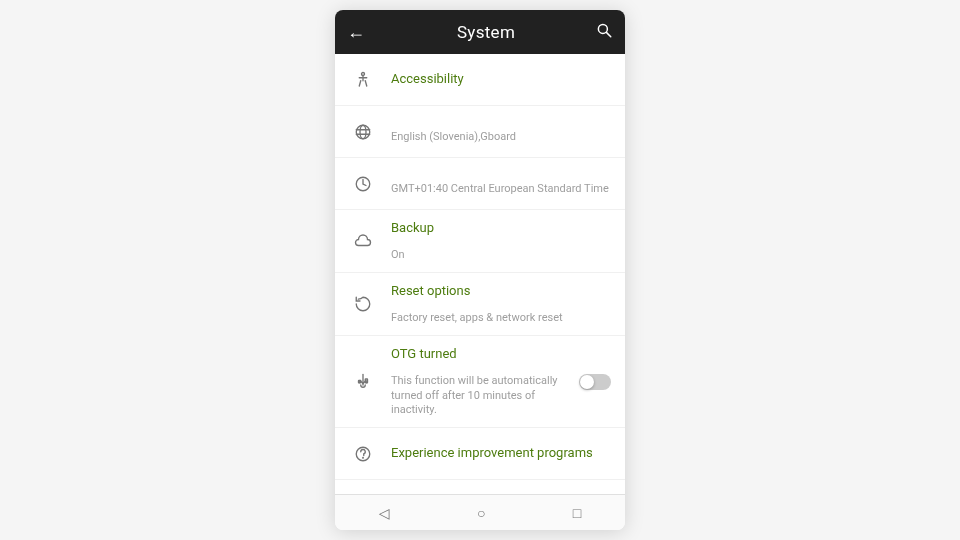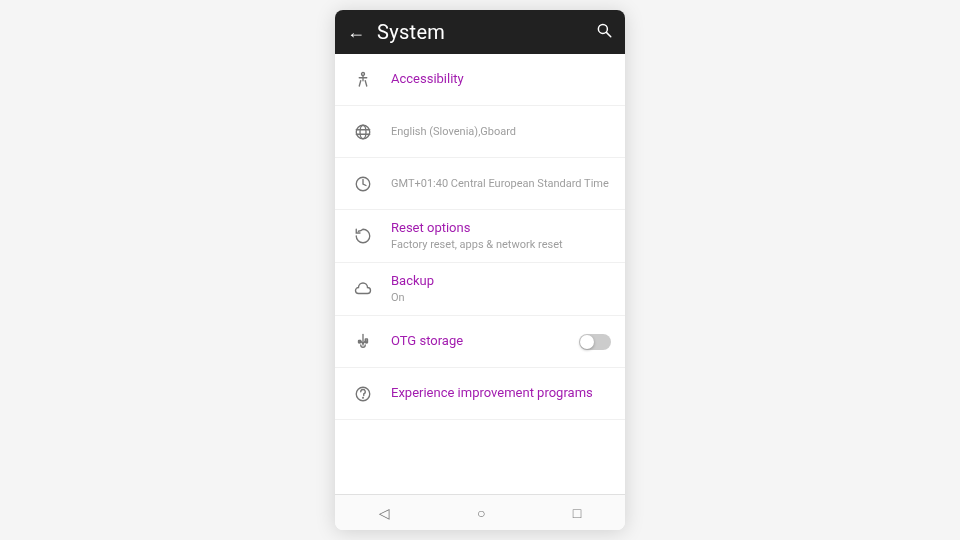--- a/index.html
+++ b/index.html
@@ -31,23 +31,24 @@
       height: 44px;
       flex-shrink: 0;
     }
     .top-bar-back {
       font-size: 18px;
       cursor: pointer;
       margin-right: 12px;
     }
     .top-bar-title {
       flex: 1;
-      font-size: 20px;
+      font-size: 17px;
       font-weight: 400;
       letter-spacing: 0.3px;
+      text-align: center;
     }
     .top-bar-search {
       font-size: 18px;
       cursor: pointer;
     }
     .menu-list {
       flex: 1;
       overflow-y: auto;
       background: #ffffff;
     }
@@ -71,28 +72,28 @@
       flex-shrink: 0;
       margin-right: 14px;
       color: #757575;
       font-size: 16px;
     }
     .menu-item-text {
       flex: 1;
     }
     .menu-item-title {
       font-size: 13px;
-      color: #a21caf;
+      color: #4d7c0f;
       font-weight: 400;
       line-height: 1.3;
     }
     .menu-item-subtitle {
       font-size: 11px;
       color: #9e9e9e;
-      margin-top: 1px;
+      margin-top: 11px;
       line-height: 1.3;
     }
     .menu-item-toggle {
       width: 32px;
       height: 16px;
       background: #ccc;
       border-radius: 8px;
       position: relative;
       flex-shrink: 0;
     }
@@ -183,56 +184,57 @@
         </svg>
       </div>
       <div class="menu-item-text">
         <div class="menu-item-subtitle">GMT+01:40 Central European Standard Time</div>
       </div>
     </div>
 
     <div class="menu-item">
       <div class="menu-item-icon">
         <svg class="icon-svg" viewBox="0 0 24 24" fill="none" stroke="#757575" stroke-width="1.8" stroke-linecap="round">
+          <path d="M18 10a6 6 0 0 0-12 0 4 4 0 0 0 0 8h12a4 4 0 0 0 0-8z"></path>
+        </svg>
+      </div>
+      <div class="menu-item-text">
+        <div class="menu-item-title">Backup</div>
+        <div class="menu-item-subtitle">On</div>
+      </div>
+    </div>
+
+    <div class="menu-item">
+      <div class="menu-item-icon">
+        <svg class="icon-svg" viewBox="0 0 24 24" fill="none" stroke="#757575" stroke-width="1.8" stroke-linecap="round">
           <path d="M3 12a9 9 0 1 0 9-9 9 9 0 0 1-6.3 2.6"></path>
           <polyline points="3,3 3,8 8,8"></polyline>
         </svg>
       </div>
       <div class="menu-item-text">
         <div class="menu-item-title">Reset options</div>
         <div class="menu-item-subtitle">Factory reset, apps &amp; network reset</div>
-      </div>
-    </div>
-
-    <div class="menu-item">
-      <div class="menu-item-icon">
-        <svg class="icon-svg" viewBox="0 0 24 24" fill="none" stroke="#757575" stroke-width="1.8" stroke-linecap="round">
-          <path d="M18 10a6 6 0 0 0-12 0 4 4 0 0 0 0 8h12a4 4 0 0 0 0-8z"></path>
-        </svg>
-      </div>
-      <div class="menu-item-text">
-        <div class="menu-item-title">Backup</div>
-        <div class="menu-item-subtitle">On</div>
       </div>
     </div>
 
     <div class="menu-item">
       <div class="menu-item-icon">
         <svg class="icon-svg" viewBox="0 0 24 24" fill="none" stroke="#757575" stroke-width="1.8" stroke-linecap="round">
           <line x1="12" y1="2" x2="12" y2="16"></line>
           <path d="M8 10l4 4 4-4"></path>
           <path d="M9 16a3 3 0 0 0 6 0"></path>
           <line x1="7" y1="13" x2="7" y2="11"></line>
           <line x1="17" y1="11" x2="17" y2="13"></line>
           <rect x="6" y="10" width="3" height="3" rx="0.5"></rect>
           <rect x="15" y="8" width="3" height="5" rx="0.5"></rect>
         </svg>
       </div>
       <div class="menu-item-text">
-        <div class="menu-item-title">OTG storage</div>
+        <div class="menu-item-title">OTG turned</div>
+        <div class="menu-item-subtitle">This function will be automatically turned off after 10 minutes of inactivity.</div>
       </div>
       <div class="menu-item-toggle"></div>
     </div>
 
     <div class="menu-item">
       <div class="menu-item-icon">
         <svg class="icon-svg" viewBox="0 0 24 24" fill="none" stroke="#757575" stroke-width="1.8" stroke-linecap="round">
           <circle cx="12" cy="12" r="9"></circle>
           <path d="M9 9a3 3 0 1 1 4 2.8V14"></path>
           <circle cx="12" cy="17" r="0.5" fill="#757575"></circle>

